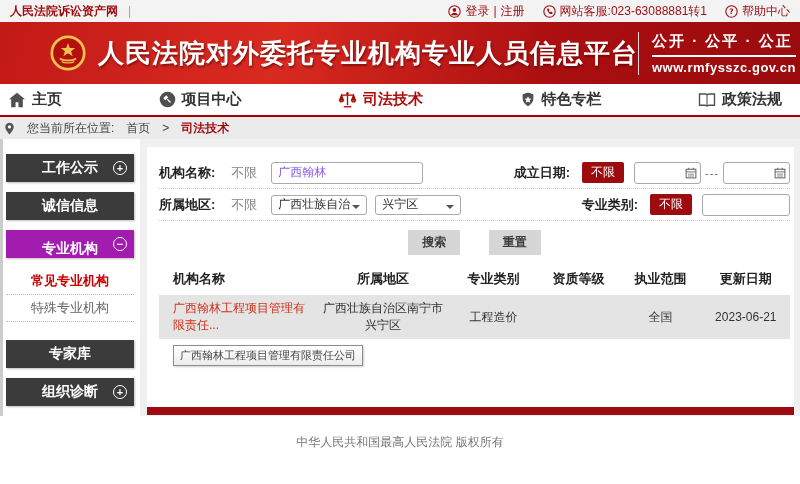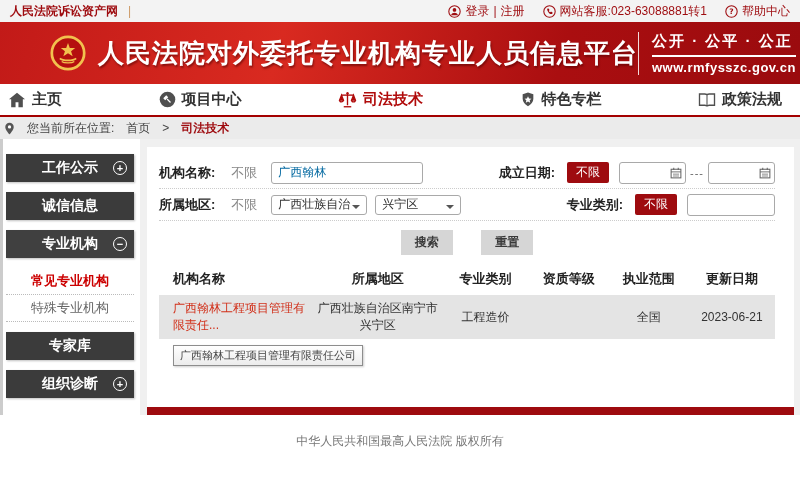--- a/index.html
+++ b/index.html
@@ -30,38 +30,38 @@
 
   
   .crumb { height:22px; background:#ebebeb; display:flex; align-items:center; padding:0 4px; font-size:12px; color:#444; gap:12px; }
   .crumb .cur { color:#9e0b0f; font-weight:bold; }
   .crumb a { color:#444; text-decoration:none; cursor:pointer; }
 
   
   .body-row { display:flex; align-items:stretch; border-left:3px solid #ccc; }
   .sidebar { width:137px; flex:0 0 137px; background:#fff; padding:15px 6px 0 3px; }
   .side-item { position:relative; height:28px; margin-bottom:10px; background:#3b3b3b; color:#fff; font-size:14px; font-weight:bold; display:flex; align-items:center; justify-content:center; cursor:pointer; box-shadow:1px 1px 2px rgba(0,0,0,.25); }
-  .side-item.red { background:#404040; }
+  .side-item.red { background:#a21caf;align-items:flex-end; }
   .ci { position:absolute; right:7px; top:50%; transform:translateY(-50%); width:14px; height:14px; border:1px solid #fff; border-radius:50%; font-size:11px; line-height:12px; text-align:center; font-weight:bold; }
   .ci.plus::before { content:"+"; }
   .ci.minus::before { content:"−"; }
-  .submenu { background:#fff; margin-bottom:10px;font-family:Liberation Serif, serif; }
+  .submenu { background:#fff; margin-bottom:18px;font-family:Liberation Serif, serif; }
   .sub-item { height:27px; display:flex; align-items:center; justify-content:center; font-size:13px; color:#666; border-bottom:1px dotted #bbb; cursor:pointer; }
   .sub-item.active { color:#c00; font-weight:bold; }
 
   
   .content-wrap { flex:1; background:#f0f0f0; padding:8px 6px 0 7px; }
-  .panel { background:#fff; min-height:268px; border-bottom:8px solid #9e0b0f; padding:10px 19px 0 12px; position:relative; }
+  .panel { background:#fff; min-height:268px; border-bottom:8px solid #9e0b0f; padding:10px 4px 0 12px; position:relative; }
 
   .frow { display:flex; align-items:center; height:32px; font-size:13px; }
   .fsep { border-bottom:1px dotted #ccc; }
   .flabel { font-weight:bold; color:#222; white-space:nowrap; }
   .funlim { color:#888; margin:0 14px 0 16px; cursor:pointer; }
   .rbtn { background:#9e0b0f; color:#fff; font-size:12px; padding:2px 9px; border:none; border-radius:2px; margin:0 10px 0 12px; cursor:pointer; }
-  .tinput { height:22px; border:1px solid #a9a9a9; border-radius:3px; font-size:12px; padding:0 6px; color:#0369a1; font-family:inherit; }
+  .tinput { height:22px; border:1px solid #a9a9a9; border-radius:3px; font-size:12px; padding:0 6px; color:#8b5cf6; font-family:inherit; }
   .w-name { width:152px; }
   .w-cat  { width:88px; }
   .rightgrp { margin-left:auto; display:flex; align-items:center; }
   .sel { position:relative; height:20px; border:1px solid #a9a9a9; border-radius:3px; background:#fff; font-size:12px; color:#333; display:flex; align-items:center; padding:0 18px 0 6px; margin-right:8px; cursor:pointer; white-space:nowrap; overflow:hidden; }
   .sel::after { content:""; position:absolute; right:6px; top:9px; border:4px solid transparent; border-top-color:#555; }
   .sel.prov { width:96px; } .sel.city { width:86px; } .sel.dist { width:86px; }
   .dinput { position:relative; width:67px; height:22px; border:1px solid #a9a9a9; border-radius:3px; background:#fff; cursor:pointer; }
   .dinput svg { position:absolute; right:3px; top:4px; }
   .dsep { margin:0 4px; color:#666; font-size:11px; letter-spacing:1px; }
 

